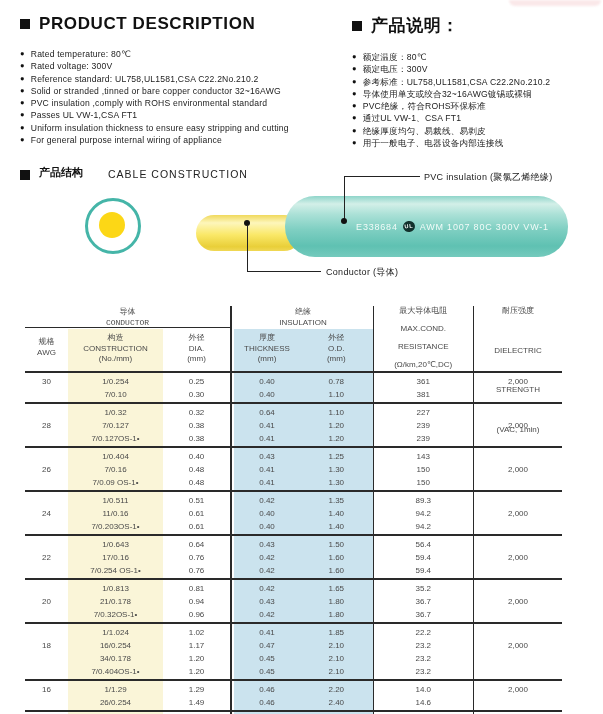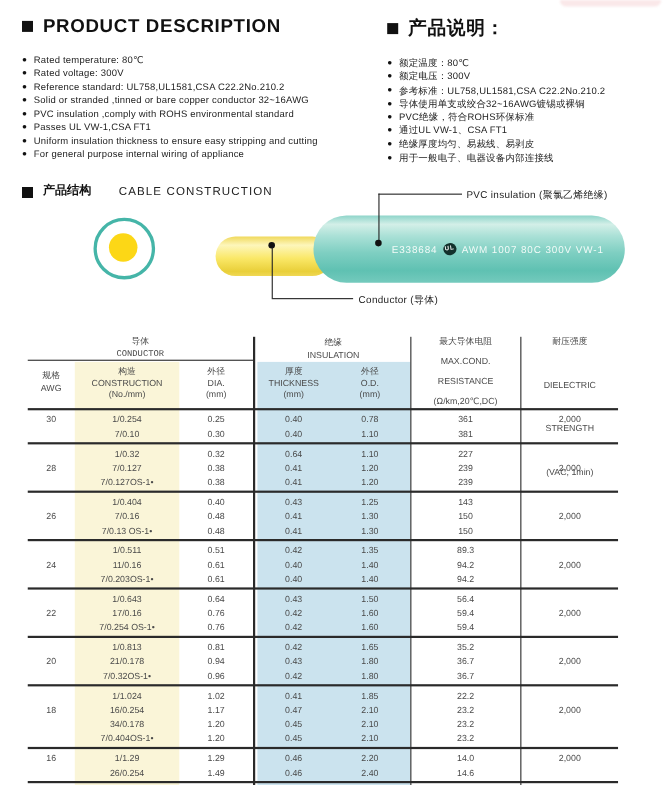--- a/index.html
+++ b/index.html
@@ -287,21 +287,21 @@
             <div>2,000</div>
           </div>
         </div>
         <div class="trow">
           <div class="c c1" style="padding-top: 13px;">
             <div>26</div>
           </div>
           <div class="c c2">
             <div>1/0.404</div>
             <div>7/0.16</div>
-            <div>7/0.13 OS-1•</div>
+            <div>7/0.09 OS-1•</div>
           </div>
           <div class="c c3">
             <div>0.40</div>
             <div>0.48</div>
             <div>0.48</div>
           </div>
           <div class="c c4">
             <div>0.43</div>
             <div>0.41</div>
             <div>0.41</div>

